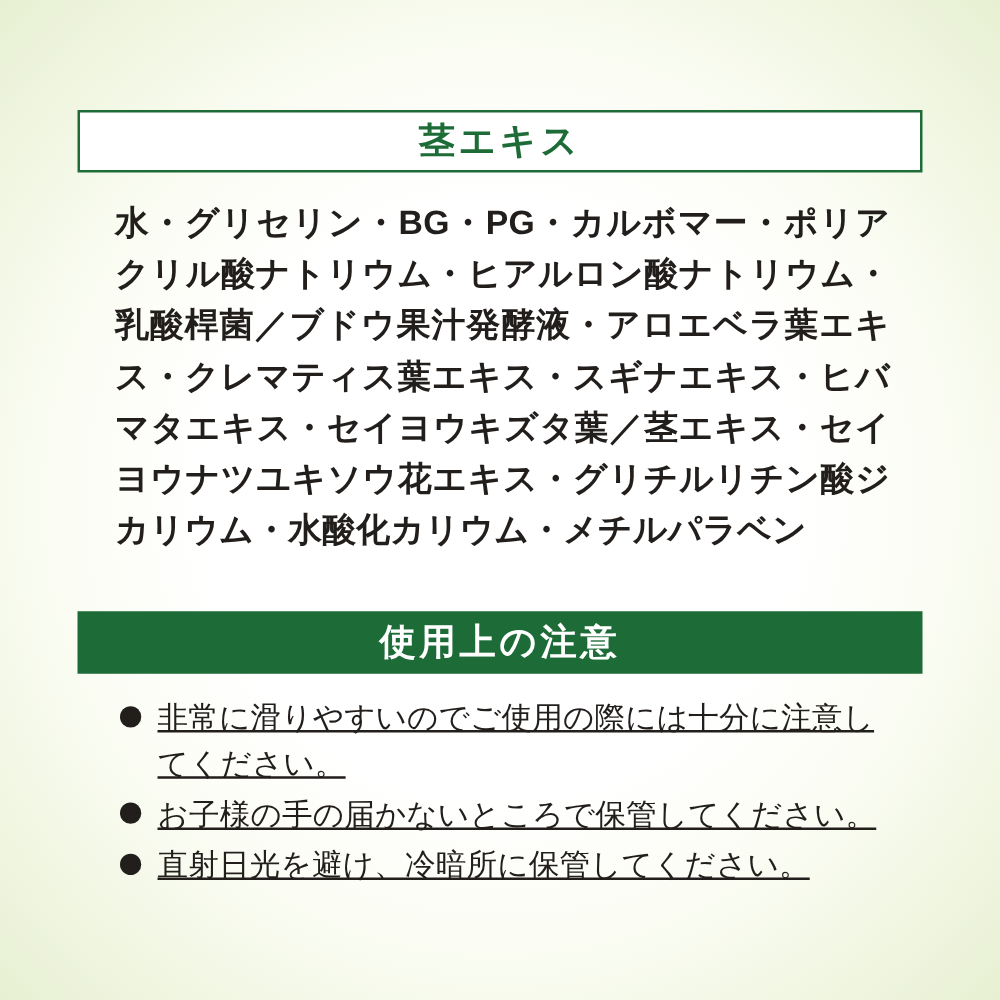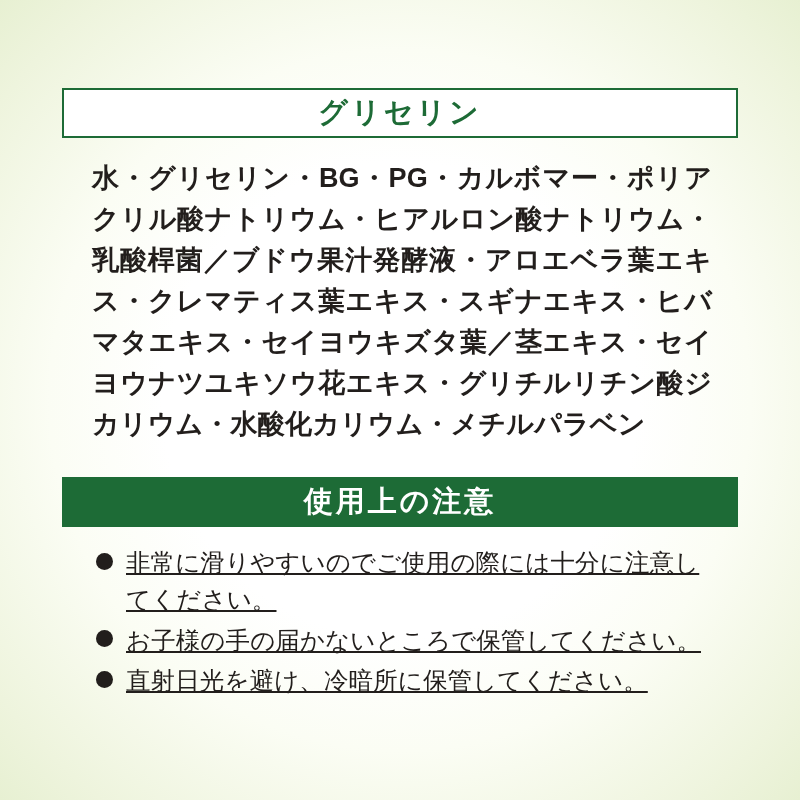--- a/index.html
+++ b/index.html
@@ -61,21 +61,21 @@
   }
 
   
   .section-header-solid {
     box-sizing: border-box;
     background: #1d6b36;
     height: 50px;
     display: flex;
     align-items: center;
     justify-content: center;
-    margin-top: 32px;
+    margin-top: 44px;
   }
   .section-header-solid .title {
     color: #ffffff;
     font-size: 29px;
     font-weight: bold;
     letter-spacing: 3px;
   }
 
   .cautions-list {
     margin: 18px 0 0 0;
@@ -103,21 +103,21 @@
     display: block;
   }
 </style>
 </head>
 <body>
 
 <div class="page">
   <div class="content">
 
     <div class="section-header-outline">
-      <span class="title">グリセリン</span>
+      <span class="title">茎エキス</span>
     </div>
 
     <p class="ingredients-body">水・グリセリン・BG・PG・カルボマー・ポリアクリル酸ナトリウム・ヒアルロン酸ナトリウム・乳酸桿菌／ブドウ果汁発酵液・アロエベラ葉エキス・クレマティス葉エキス・スギナエキス・ヒバマタエキス・セイヨウキズタ葉／茎エキス・セイヨウナツユキソウ花エキス・グリチルリチン酸ジカリウム・水酸化カリウム・メチルパラベン</p>
 
     <div class="section-header-solid">
       <span class="title">使用上の注意</span>
     </div>
 
     <ul class="cautions-list">
       <li>

